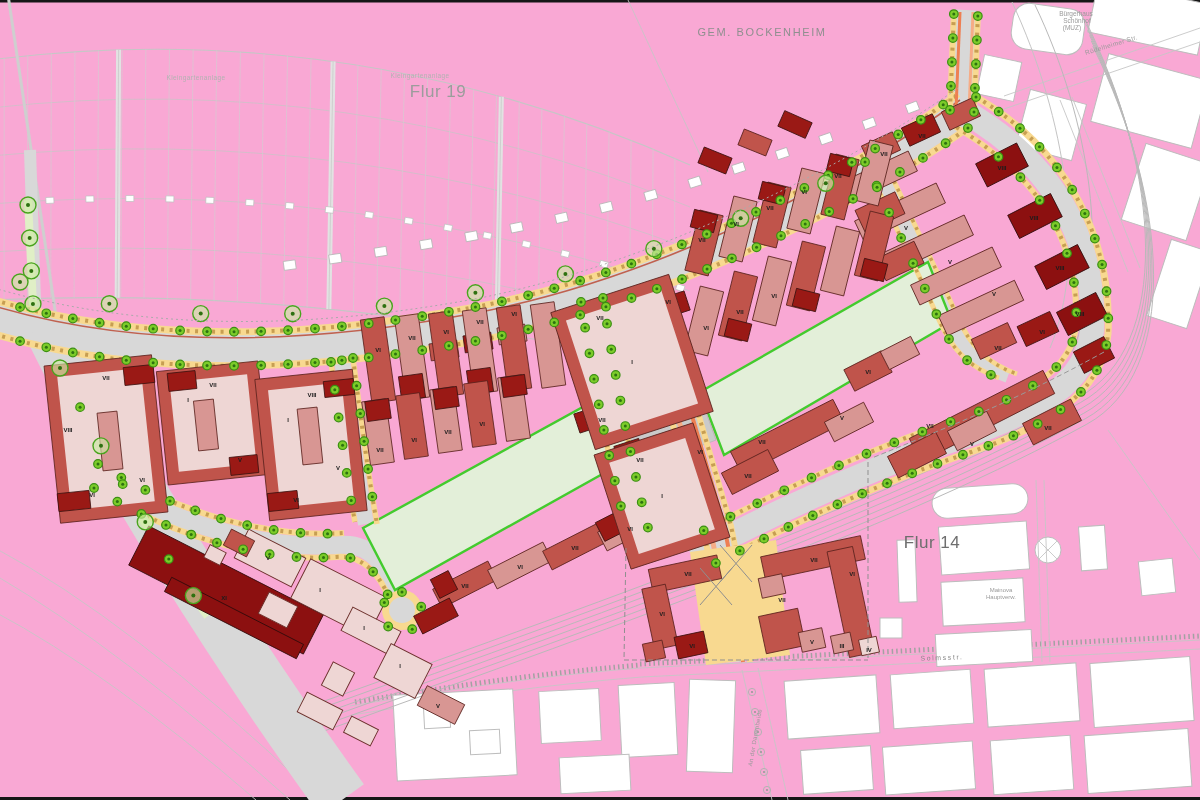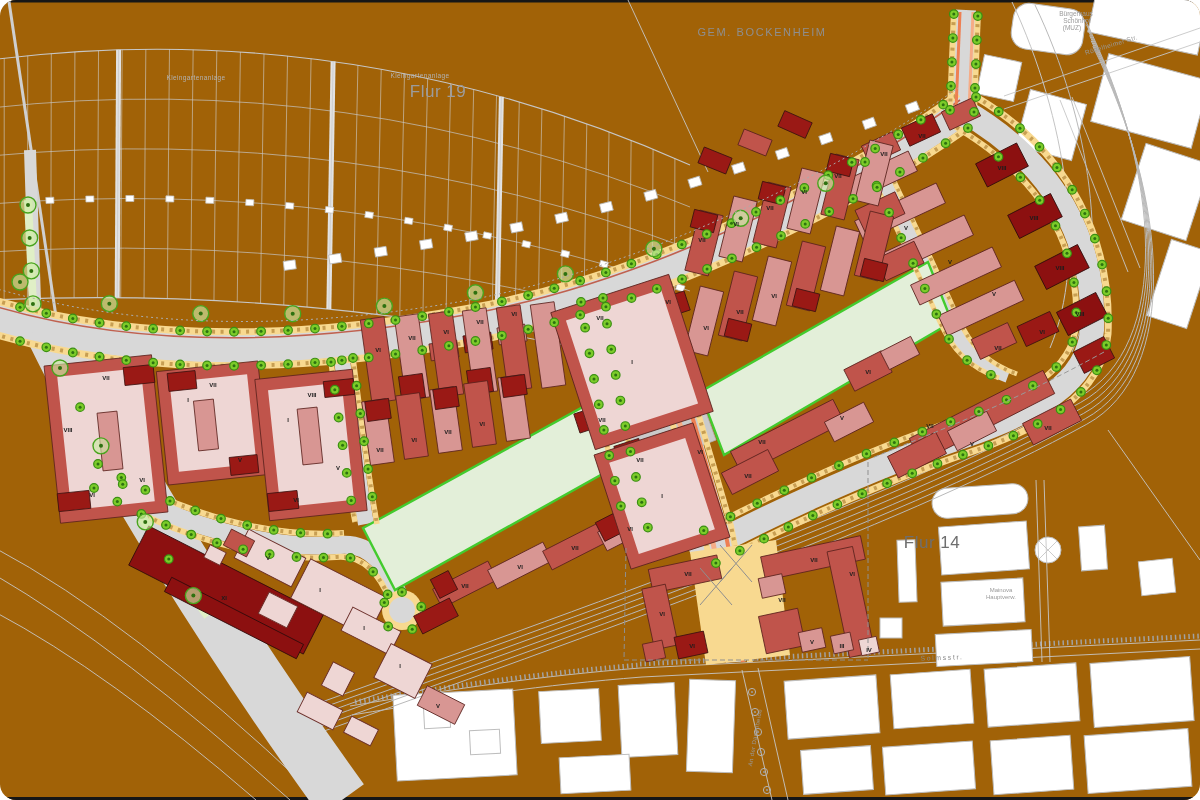--- a/index.html
+++ b/index.html
@@ -1,17 +1,17 @@
 <!DOCTYPE html>
 <html style="--road: #d8d8d8; --plaza: #cacaca; --yellow_strip: #f8d990; --dash_brown: #c79e52; --orange_stripe: #ee7f52; --salmon_stripe: #f6ac86; --red_line: #c0614f; --park_fill: #e3efd9; --park_edge: #43cb2e; --verge_green: #e0efc6; --tree_fill: #7ccc29; --tree_ring: #3a8f12; --bld_red: #c0544b; --bld_dark: #9a1915; --bld_light: #d89693; --bld_pale: #eed6d4; --bld_maroon: #8c1010; --cadastre: #c6c6c6;"><head>
 <meta charset="utf-8">
 <style>
   html,body{margin:0;padding:0;background:#fff;}
-  #stage{position:relative;width:1200px;height:800px;background:#a16207;overflow:hidden;
-         font-family:"Liberation Sans", sans-serif;border-radius:16px;}
+  #stage{position:relative;width:1200px;height:800px;background:#f9a8d4;overflow:hidden;
+         font-family:"Liberation Sans", sans-serif;}
   svg{display:block;}
   
   .bm{fill:var(--bld_red);stroke:#5a221d;stroke-width:.8}
   .bl{fill:var(--bld_light);stroke:#5a221d;stroke-width:.8}
   .bd{fill:var(--bld_dark);stroke:#3c1210;stroke-width:.8}
   .bx{fill:var(--bld_maroon);stroke:#2e0b0b;stroke-width:.8}
   .bp{fill:var(--bld_pale);stroke:#6b2f2a;stroke-width:.9}
   .ring{fill:none;stroke:var(--bld_red);stroke-width:12}
   .ro{fill:none;stroke:#5a221d;stroke-width:.8}
   .pale{fill:var(--bld_pale);stroke:#5a221d;stroke-width:.8}

